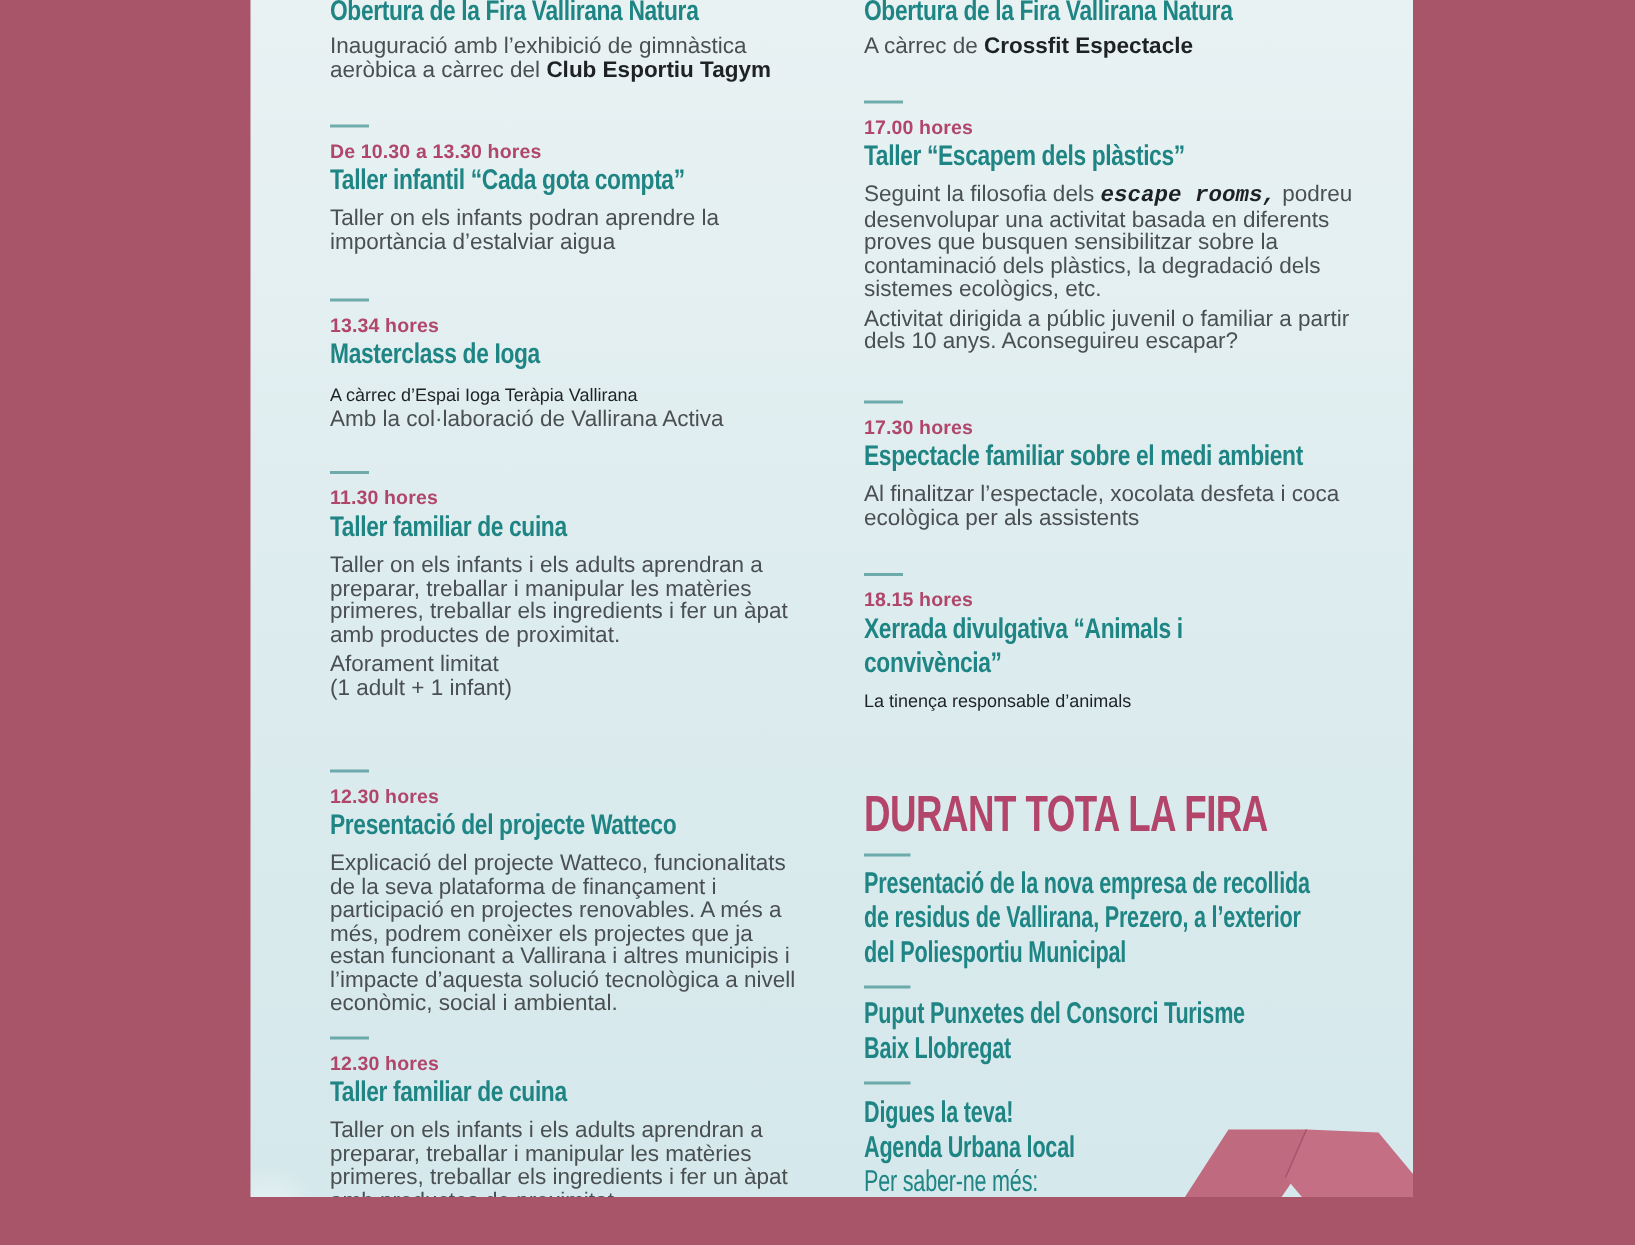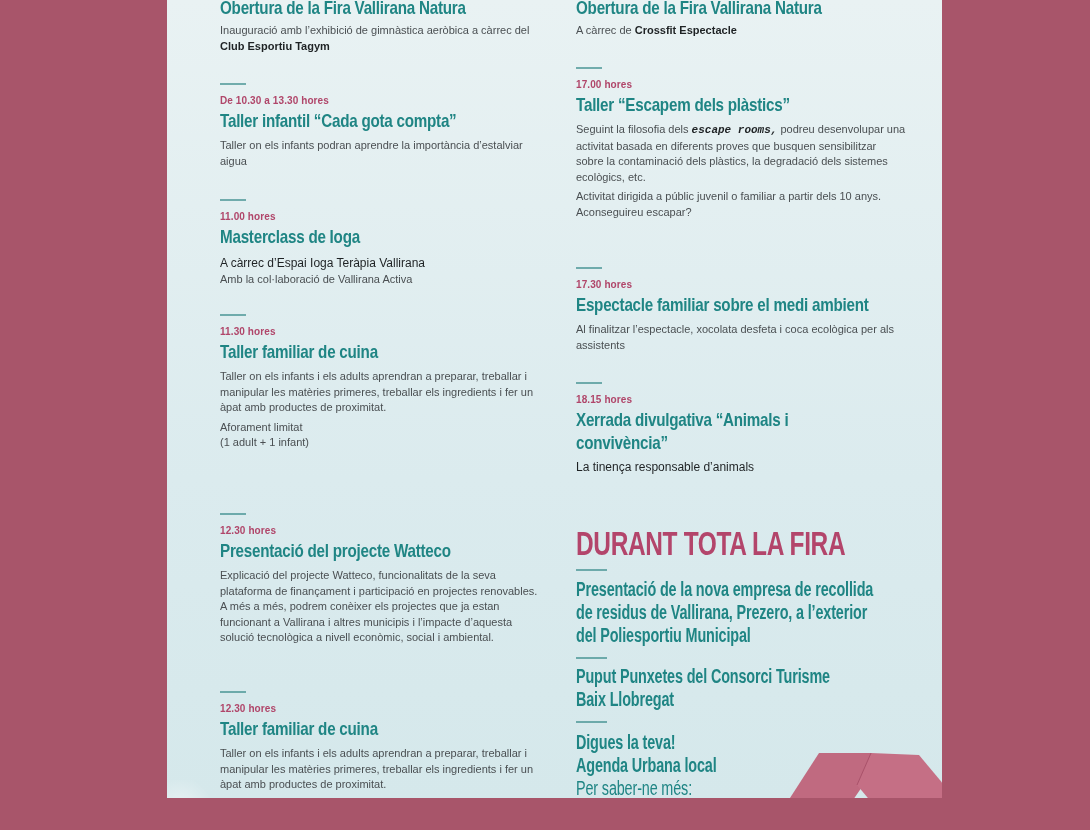--- a/index.html
+++ b/index.html
@@ -14,31 +14,31 @@
     background:linear-gradient(180deg,#e9f2f3 0%,#dbebee 60%,#d5e8eb 100%);
     overflow:hidden;
     margin-left:10px;
   }
   .col { position:absolute; top:0; }
   .col.left { left:53px; width:320px; }
   .col.right { left:409px; width:330px; }
   .event { position:absolute; left:0; width:100%; }
   .rule { width:26px; height:2px; background:#3f8f8e; opacity:.7; margin-bottom:8px; }
   .time {
-    color:#b0466a; font-weight:bold; font-size:10px; line-height:16px; letter-spacing:0.1px;
+    color:#b0466a; font-weight:bold; font-size:13px; line-height:16px; letter-spacing:0.1px;
   }
   .title {
     color:#1f8584; font-family:"Liberation Sans Narrow","Liberation Sans",sans-serif;
     font-weight:bold; font-size:19px; line-height:23px;
     transform:scaleX(0.8); transform-origin:left center; white-space:nowrap;
     letter-spacing:-0.3px;
   }
   .title.wrap { white-space:normal; width:125%; }
   .desc {
-    color:#4a4f52; font-size:11px; line-height:15.5px; margin-top:6px;
+    color:#4a4f52; font-size:15px; line-height:15.5px; margin-top:6px;
   }
   .desc b { color:#1e2224; }
   .desc i b, .desc b i { color:#1e2224;font-family:Liberation Mono, monospace; }
   .desc a { color:#4a4f52; text-decoration:underline; }
   .bold-line { color:#1e2224; font-weight:normal; font-size:12px; line-height:15.5px; margin-top:6px; }
 
   .durant {
     position:absolute; left:0; color:#b3456b; font-weight:bold;
     font-size:34px; line-height:38px; transform:scaleX(0.72); transform-origin:left center;
     white-space:nowrap; letter-spacing:-0.5px;
@@ -77,21 +77,21 @@
 
     <div class="event" style="top:83px">
       <div class="rule"></div>
       <div class="time">De 10.30 a 13.30 hores</div>
       <div class="title">Taller infantil “Cada gota compta”</div>
       <div class="desc">Taller on els infants podran aprendre la importància d’estalviar aigua</div>
     </div>
 
     <div class="event" style="top:199px">
       <div class="rule"></div>
-      <div class="time">11.00 hores</div>
+      <div class="time">13.34 hores</div>
       <div class="title">Masterclass de Ioga</div>
       <div class="bold-line" style="margin-top:8px">A càrrec d’Espai Ioga Teràpia Vallirana</div>
       <div class="desc" style="margin-top:0">Amb la col·laboració de Vallirana Activa</div>
     </div>
 
     <div class="event" style="top:314px">
       <div class="rule"></div>
       <div class="time">11.30 hores</div>
       <div class="title">Taller familiar de cuina</div>
       <div class="desc">Taller on els infants i els adults aprendran a preparar, treballar i manipular les matèries primeres, treballar els ingredients i fer un àpat amb productes de proximitat.</div>

